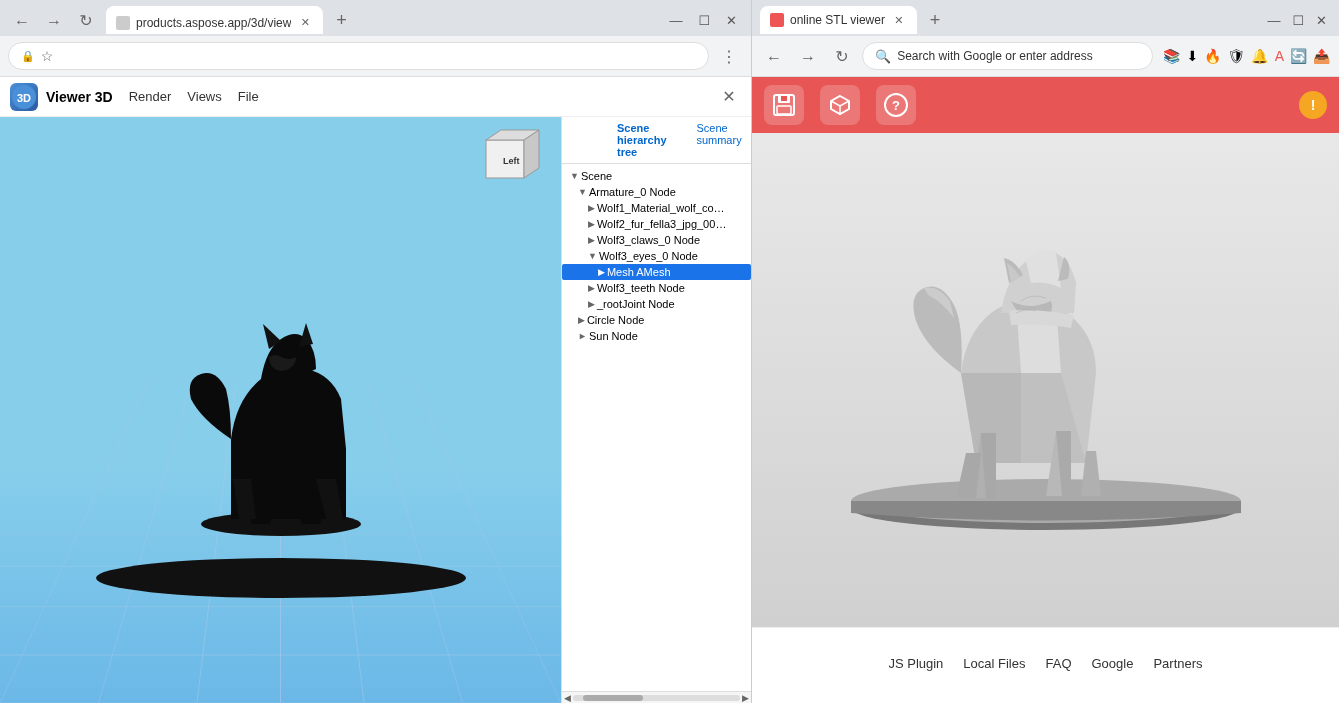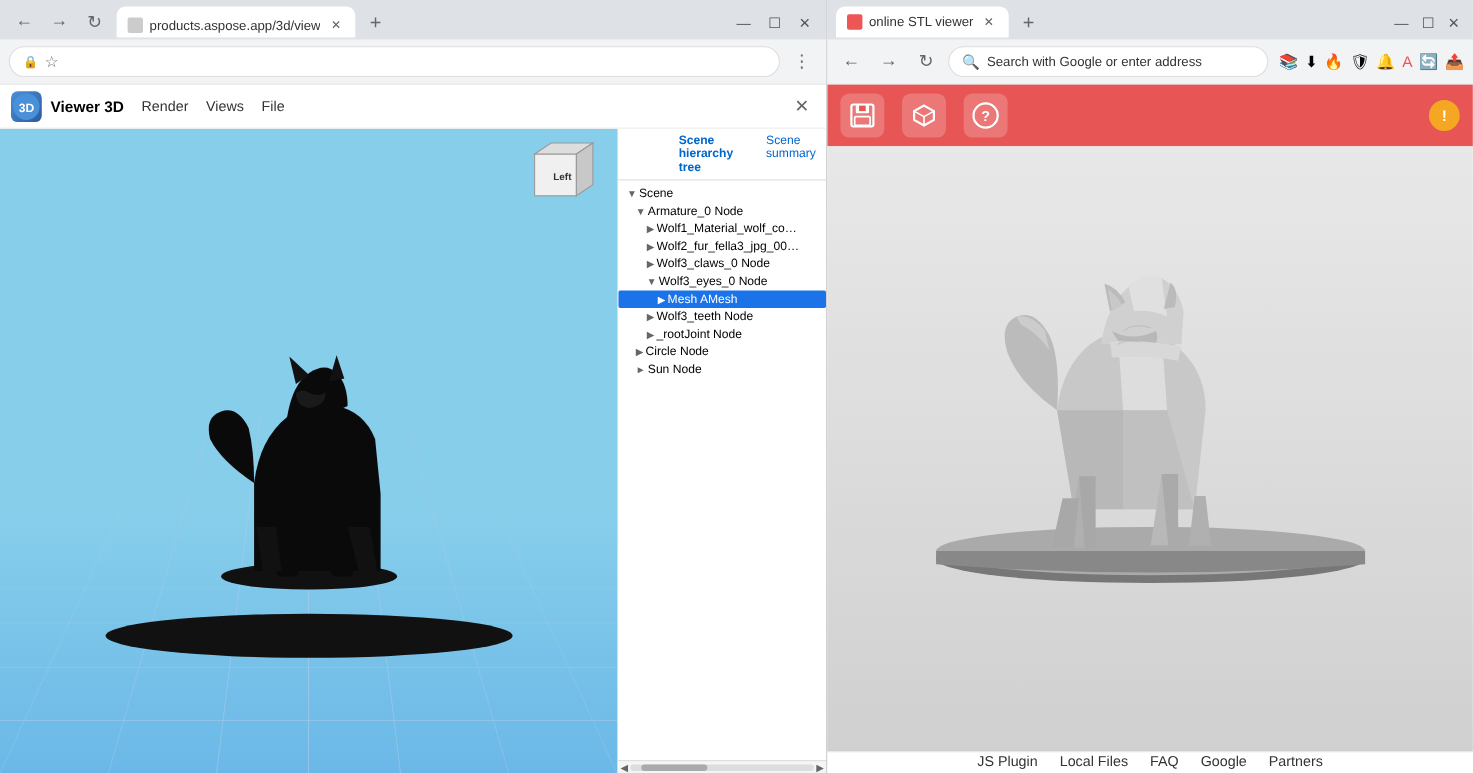--- a/index.html
+++ b/index.html
@@ -363,21 +363,21 @@
       position: absolute;
       top: 20px;
       left: 50%;
       transform: translateX(-50%);
       width: 400px;
       height: 380px;
     }
 
     
     .right-footer {
-      padding: 0 16px;
+      padding: 28px 16px;
       background: #fff;
       border-top: 1px solid #eee;
     }
 
     .footer-links-row {
       display: flex;
       gap: 20px;
       justify-content: center;
       margin-bottom: 4px;
     }

